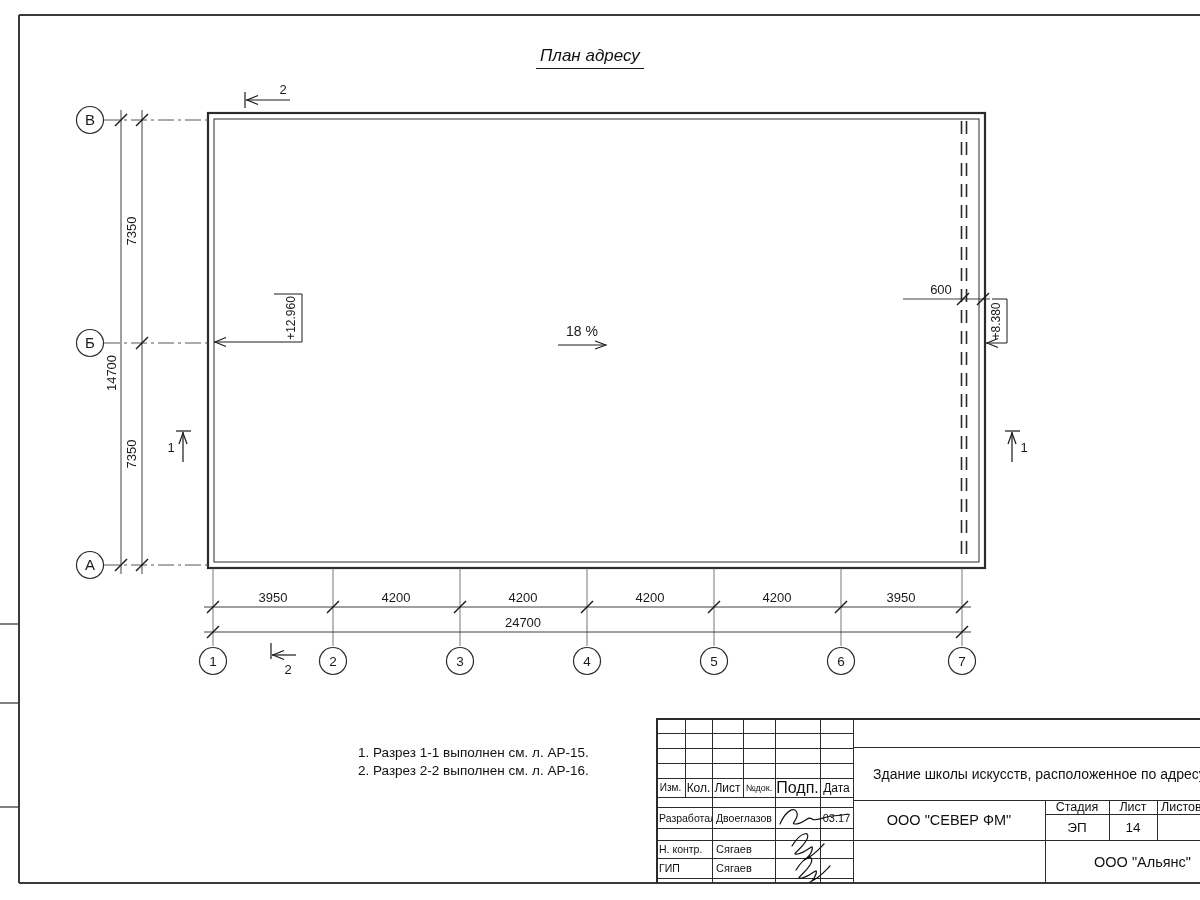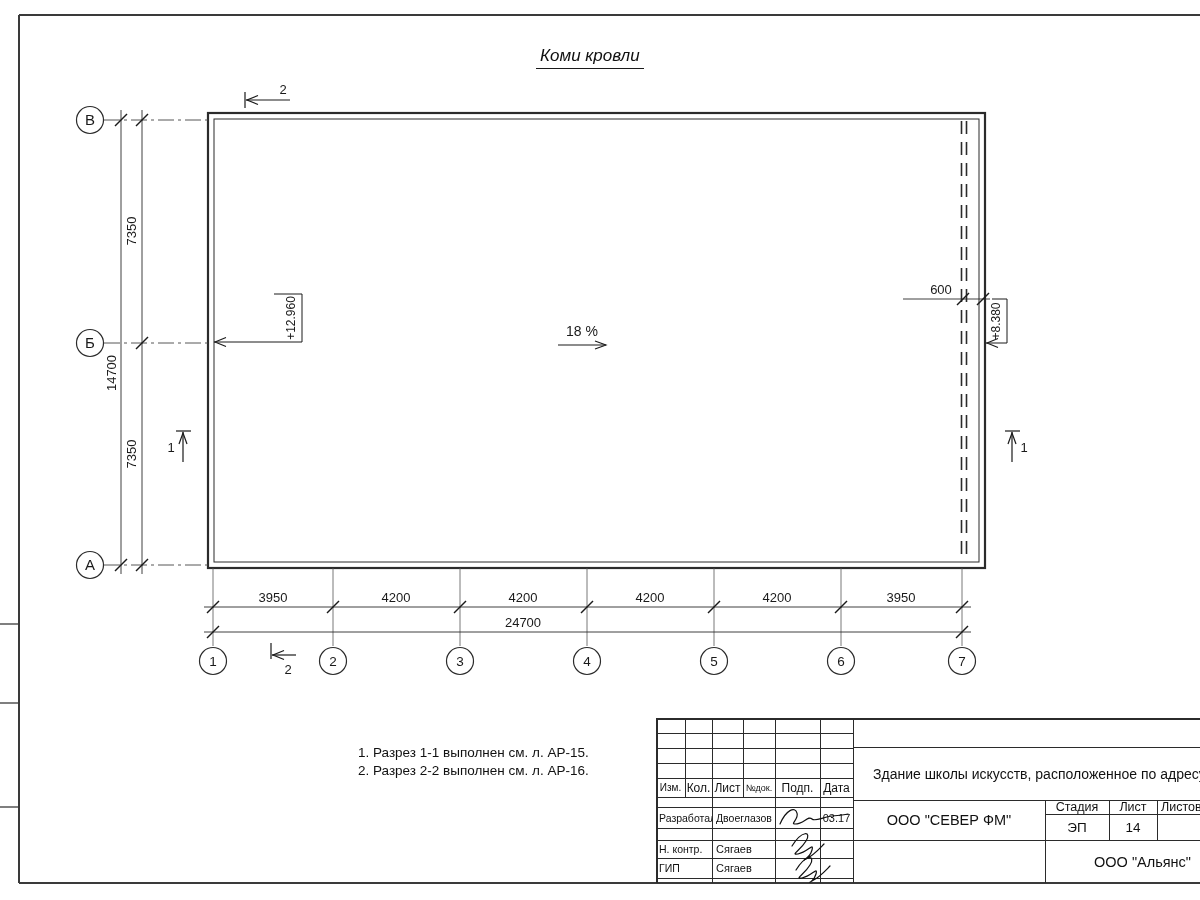--- a/index.html
+++ b/index.html
@@ -181,21 +181,21 @@
       <text x="171" y="452" text-anchor="middle" font-size="13" stroke="none">1</text>
     </g>
     <g stroke="#1a1a1a" stroke-width="1.2">
       <line x1="1005" y1="431" x2="1020" y2="431"></line>
       <line x1="1012" y1="432" x2="1012" y2="462"></line>
       <path d="M 1008 444 L 1012 433 L 1016 444" fill="none"></path>
       <text x="1024" y="452" text-anchor="middle" font-size="13" stroke="none">1</text>
     </g>
   </svg>
 
-  <div class="drawing-title">Коми кровли</div>
+  <div class="drawing-title">План адресу</div>
 
   <div class="notes">
     <div>1. Разрез 1-1 выполнен см. л. АР-15.</div>
     <div>2. Разрез 2-2 выполнен см. л. АР-16.</div>
   </div>
 
   <div class="titleblock">
 
     <div class="vl" style="left:0;top:0;height:165px;width:2px"></div>
     <div class="vl" style="left:29px;top:0;height:79px"></div>
@@ -219,21 +219,21 @@
     <div class="hl" style="left:0;top:140px;width:197px"></div>
     <div class="hl" style="left:0;top:160px;width:197px"></div>
     <div class="hl" style="left:197px;top:29px;width:347px"></div>
     <div class="hl" style="left:197px;top:82px;width:347px"></div>
     <div class="hl" style="left:389px;top:96px;width:155px"></div>
 
     <div class="cell" style="left:0;top:60px;width:29px;height:19px;font-size:10px">Изм.</div>
     <div class="cell" style="left:29px;top:60px;width:27px;height:19px;font-size:12px">Кол.</div>
     <div class="cell" style="left:56px;top:60px;width:31px;height:19px;font-size:12px">Лист</div>
     <div class="cell" style="left:87px;top:60px;width:32px;height:19px;font-size:9px">№док.</div>
-    <div class="cell" style="left:119px;top:60px;width:45px;height:19px;font-size:12px">Подп.</div>
+    <div class="cell" style="left:119px;top:60px;width:45px;height:19px;font-size:16px">Подп.</div>
     <div class="cell" style="left:164px;top:60px;width:33px;height:19px;font-size:12px">Дата</div>
 
     <div class="cell left" style="left:3px;top:89px;width:53px;height:21px;font-size:10.5px">Разработал</div>
     <div class="cell left" style="left:60px;top:89px;width:59px;height:21px;font-size:10.5px">Двоеглазов</div>
     <div class="cell" style="left:164px;top:89px;width:33px;height:21px;font-size:11px">03.17</div>
     <div class="cell left" style="left:3px;top:122px;width:53px;height:18px;font-size:10.5px">Н. контр.</div>
     <div class="cell left" style="left:60px;top:122px;width:59px;height:18px;font-size:11px">Сягаев</div>
     <div class="cell left" style="left:3px;top:140px;width:53px;height:20px;font-size:10.5px">ГИП</div>
     <div class="cell left" style="left:60px;top:140px;width:59px;height:20px;font-size:11px">Сягаев</div>
 

